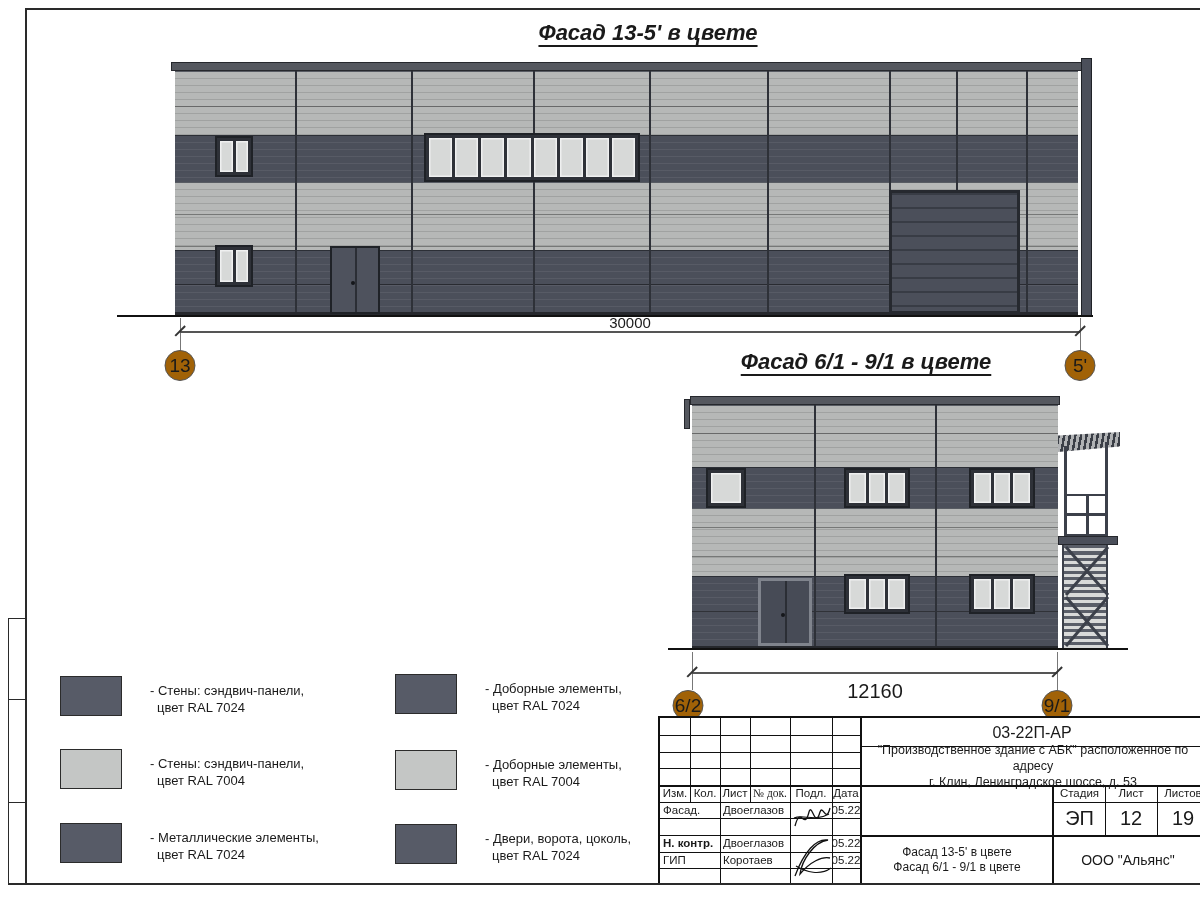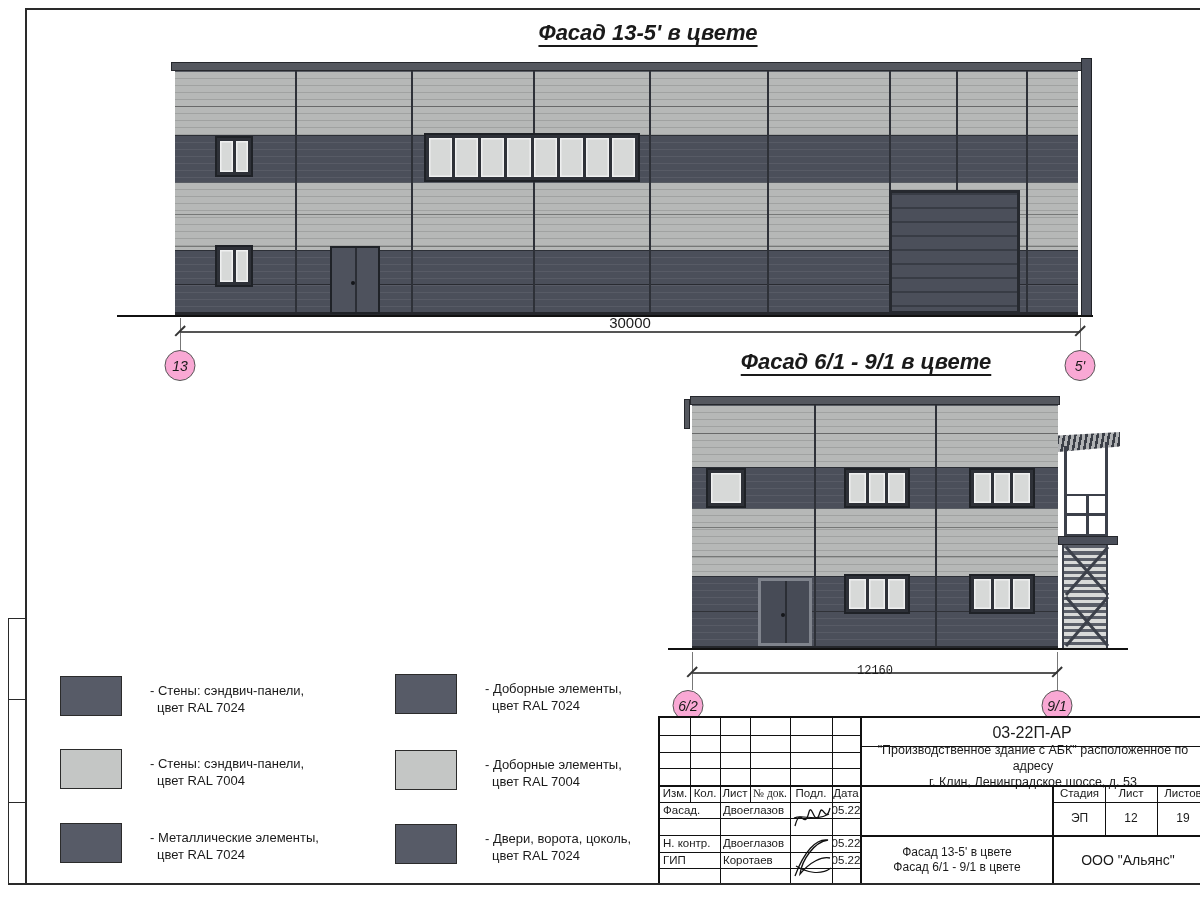--- a/index.html
+++ b/index.html
@@ -37,21 +37,21 @@
     border:3px solid #26292f; }
   .corner-strip { position:absolute; background:var(--panel_dark,#4b4f5a); border:1px solid #1f2227; }
   
   .facade-title { position:absolute; font-style:italic; font-weight:bold; font-size:22px;
     text-decoration:underline; text-underline-offset:5px; white-space:nowrap; transform:translateX(-50%); }
   .dim-line { position:absolute; height:1.5px; background:#555; }
   .dim-tick { position:absolute; width:14px; height:1.5px; background:#333; transform:rotate(-45deg); }
   .ext-line { position:absolute; width:1px; background:#777; }
   .dim-label { position:absolute; font-size:15px; transform:translateX(-50%); white-space:nowrap; }
   .axis-bubble { position:absolute; width:31px; height:31px; border:1.2px solid #555; border-radius:50%;
-    background:#f9a8d4; display:flex; align-items:center; justify-content:center; font-size:14px; transform:translate(-50%,0);font-style:italic; }
+    background:#a16207; display:flex; align-items:center; justify-content:center; font-size:19px; transform:translate(-50%,0); }
   
   .tower { position:absolute; }
   .canopy { position:absolute; left:0; top:0; width:62px; height:20px;
     background:repeating-linear-gradient(100deg, #3a3e46 0px, #3a3e46 2.5px, #b0b2b4 2.5px, #b0b2b4 5.5px);
     clip-path:polygon(0 18%, 100% 0, 100% 72%, 0 100%); }
   .post { position:absolute; width:3px; background:#3c404a; }
   .railing { position:absolute; border:2.5px solid #3c404a; background:transparent; }
   .rail-v { position:absolute; left:50%; top:0; bottom:0; width:2.5px; background:#3c404a; }
   .rail-h { position:absolute; top:45%; left:0; right:0; height:2.5px; background:#3c404a; }
   .slab { position:absolute; background:var(--panel_dark,#4b4f5a); border:1px solid #26282d; }
@@ -67,21 +67,21 @@
   
   .titleblock { position:absolute; left:658px; top:716px; width:542px; height:167px;
     border-left:2px solid #111; border-top:2px solid #111; background:#fff; }
   .tb-line { position:absolute; background:#111; }
   .tb-cell { position:absolute; display:flex; align-items:center; justify-content:center;
     font-size:11.5px; text-align:center; line-height:13px; overflow:visible; white-space:nowrap; }
   .tb-left { justify-content:flex-start; padding-left:3px; }
   .tb-doc { font-size:16px; }
   .tb-proj { font-size:12.5px; line-height:16px; white-space:normal; }
   .tb-name { font-size:12px; }
-  .tb-val { font-size:12px; }
+  .tb-val { font-size:20px; }
   .tb-company { font-size:14px; }
   .tb-sig { position:absolute; }
   
   .side-line { position:absolute; background:#2a2a2a; }
 </style>
 </head>
 <body>
 
 <div class="sheet">
 
@@ -225,21 +225,21 @@
       </svg>
     </div>
   </div>
   <div class="ground" style="left:668px; top:648px; width:460px;"></div>
 
   <div class="ext-line" style="left:692px; top:652px; height:38px;"></div>
   <div class="ext-line" style="left:1057px; top:652px; height:38px;"></div>
   <div class="dim-line" style="left:692px; top:672px; width:365px;"></div>
   <div class="dim-tick" style="left:685px; top:671px;"></div>
   <div class="dim-tick" style="left:1050px; top:671px;"></div>
-  <div class="dim-label" style="left:875px; top:664px; font-size:12px;font-family:Liberation Mono, monospace;">12160</div>
+  <div class="dim-label" style="left:875px; top:680px; font-size:20px;">12160</div>
   <div class="axis-bubble" style="left:688px; top:690px;">6/2</div>
   <div class="axis-bubble" style="left:1057px; top:690px;">9/1</div>
 
   <div class="legend-col" style="left:60px; top:676px;">
     <div class="legend-item" style="top:0;">
       <div class="swatch" style="background:var(--swatch_dark);"></div>
       <div class="legend-text">
         <div>- Стены: сэндвич-панели,</div>
         <div style="padding-left:7px;">цвет RAL 7024</div>
       </div>
@@ -315,21 +315,21 @@
     <div class="tb-cell" style="left:30px; top:67px; width:30px; height:17px;">Кол.</div>
     <div class="tb-cell" style="left:60px; top:67px; width:30px; height:17px;">Лист</div>
     <div class="tb-cell" style="left:90px; top:67px; width:40px; height:17px;font-family:Liberation Serif, serif;">№ док.</div>
     <div class="tb-cell" style="left:130px; top:67px; width:42px; height:17px;">Подл.</div>
     <div class="tb-cell" style="left:172px; top:67px; width:28px; height:17px;">Дата</div>
 
     <div class="tb-cell tb-left" style="left:0; top:84px; width:60px; height:16px;">Фасад.</div>
     <div class="tb-cell tb-left" style="left:60px; top:84px; width:70px; height:16px;">Двоеглазов</div>
     <div class="tb-cell" style="left:172px; top:84px; width:28px; height:16px;">05.22</div>
 
-    <div class="tb-cell tb-left" style="left:0; top:117px; width:60px; height:17px;">Н. контр.</div>
+    <div class="tb-cell tb-left" style="left:0; top:117px; width:60px; height:17px;font-weight:bold;">Н. контр.</div>
     <div class="tb-cell tb-left" style="left:60px; top:117px; width:70px; height:17px;">Двоеглазов</div>
     <div class="tb-cell" style="left:172px; top:117px; width:28px; height:17px;">05.22</div>
 
     <div class="tb-cell tb-left" style="left:0; top:134px; width:60px; height:16px;">ГИП</div>
     <div class="tb-cell tb-left" style="left:60px; top:134px; width:70px; height:16px;">Коротаев</div>
     <div class="tb-cell" style="left:172px; top:134px; width:28px; height:16px;">05.22</div>
 
     <svg class="tb-sig" style="left:131px; top:82px;" width="42" height="36" viewBox="0 0 42 36">
       <path d="M4 26 C 10 4, 13 32, 18 12 C 21 2, 24 30, 29 12 C 32 4, 35 24, 39 8" fill="none" stroke="#111" stroke-width="1.3"></path>
       <path d="M3 18 C 12 14, 24 22, 38 14" fill="none" stroke="#111" stroke-width="1.1"></path>

